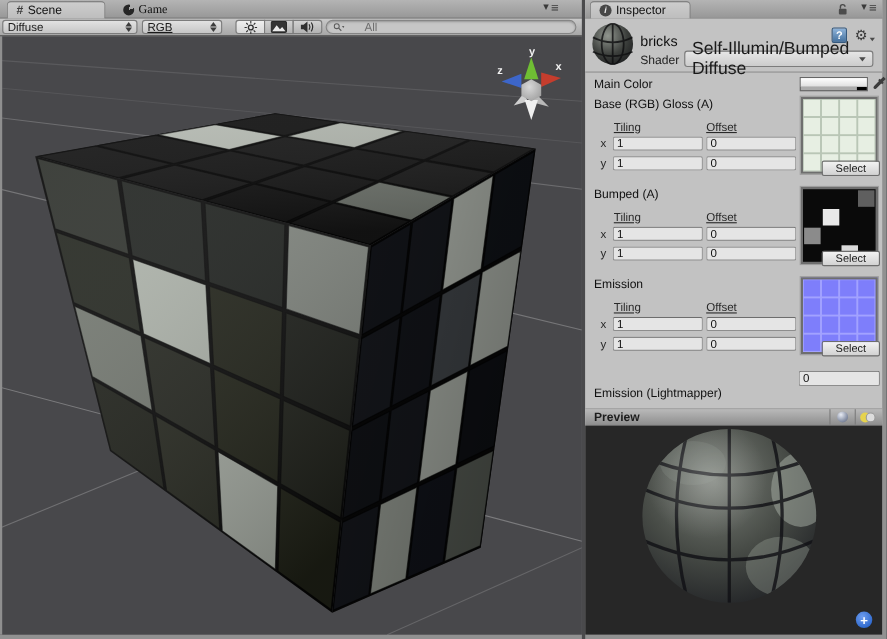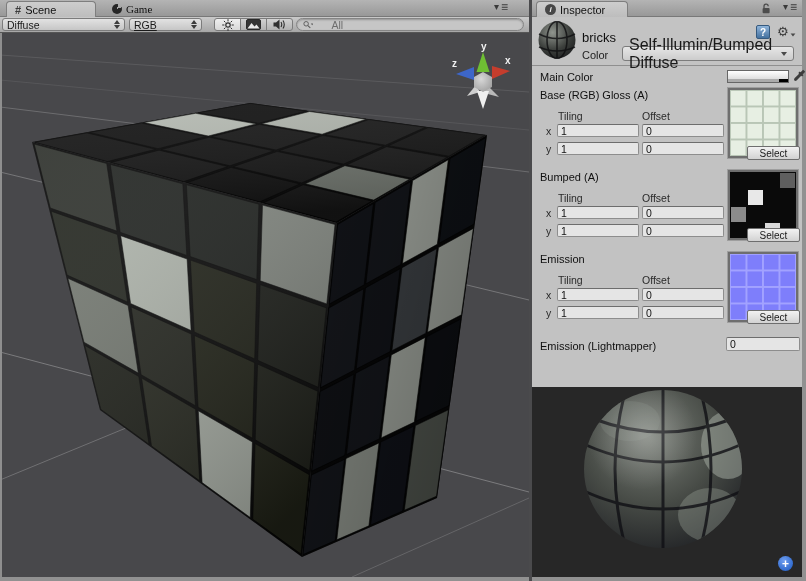--- a/index.html
+++ b/index.html
@@ -63,21 +63,21 @@
   .ins-label{position:absolute;font-size:11px;color:#101010;}
   .field{position:absolute;height:13px;border:1px solid #8d8d8d;border-top-color:#6d6d6d;
       border-radius:2px;background:#e5e5e5;font-size:10.5px;color:#111;padding:0 0 0 3px;
       box-sizing:border-box;font-family:inherit;outline:none;}
   .swatch{position:absolute;left:195px;top:70px;width:62px;height:13px;border:1px solid #666;box-sizing:border-box;}
   .swatch .c{position:absolute;left:0;right:0;top:0;height:8px;background:linear-gradient(#ffffff,#dedede);}
   .swatch .a{position:absolute;left:0;right:0;bottom:0;height:3px;background:#000;}
   .swatch .a i{position:absolute;left:0;top:0;bottom:0;width:85%;background:#ababab;}
   .map-sec{position:absolute;left:0;width:270px;height:72px;}
   .sec-label{left:8px;top:1px;}
-  .col-lab{position:absolute;font-size:10.5px;color:#2a2a2a;}
+  .col-lab{position:absolute;font-size:10.5px;color:#2a2a2a;text-decoration:underline;}
   .ax-lab{position:absolute;font-size:10.5px;color:#2a2a2a;}
   .thumb{position:absolute;left:196px;top:0;width:66px;height:66px;border:2px solid #6e6e6e;
       outline:1px solid #9e9e9e;}
   .thumb-gloss{background-color:#e7efe3;
       background-image:linear-gradient(to right,#b9c6b6 1.5px,transparent 1.5px),
                        linear-gradient(to bottom,#b9c6b6 1.5px,transparent 1.5px);
       background-size:16.5px 16.5px;background-position:-1px -1px;}
   .thumb-illum{background-color:#0a0a0a;background-repeat:no-repeat;
       background-image:linear-gradient(#5f5f5f,#5f5f5f),linear-gradient(#e8e8e8,#e8e8e8),
                        linear-gradient(#8b8b8b,#8b8b8b),linear-gradient(#dadada,#dadada);
@@ -315,21 +315,21 @@
       </defs>
       <circle cx="19" cy="19" r="18.5" fill="url(#matball)"></circle>
       <g stroke="#0e0e10" stroke-width="1.6" fill="none" opacity="0.8">
         <line x1="19" y1="0.5" x2="19" y2="37.5"></line>
         <ellipse cx="19" cy="19" rx="10" ry="18.5"></ellipse>
         <path d="M1 13 Q19 22 37 13"></path>
           <path d="M1 26 Q19 34 37 26"></path>
       </g>
     </svg>
     <div class="mat-name">bricks</div>
-    <div class="shader-lab">Color</div>
+    <div class="shader-lab">Shader</div>
     <div class="shader-dd">
       <span>Self-Illumin/Bumped Diffuse</span>
       <span class="tri-down"></span>
     </div>
     <div class="help-ic">?</div>
     <div class="gear-ic">
       <span>⚙</span>
         <span class="tri-down"></span>
     </div>
   </div>
@@ -380,23 +380,37 @@
     <div class="ax-lab" style="left:14px;top:37px;">x</div>
     <input class="field" style="left: 25px; top: 36px; width: 82px;" value="1">
     <input class="field" style="left: 110px; top: 36px; width: 82px;" value="0">
     <div class="ax-lab" style="left:14px;top:55px;">y</div>
     <input class="field" style="left: 25px; top: 54px; width: 82px;" value="1">
     <input class="field" style="left: 110px; top: 54px; width: 82px;" value="0">
     <div class="thumb thumb-normal"></div>
     <button class="select-btn">Select</button>
   </div>
 
-  <div class="ins-label" style="left:8px;top:340px;">Emission (Lightmapper)</div>
+  <div class="ins-label" style="left:8px;top:352px;">Emission (Lightmapper)</div>
   <input class="field" style="left: 194px; top: 337px; width: 74px; height: 14px;" value="0">
 
+  <div class="preview-bar">
+    <div class="preview-title">Preview</div>
+    <div class="pv-btns">
+      <div class="pv-btn">
+        <div class="pv-sphere-ic"></div>
+      </div>
+      <div class="pv-btn">
+        <div class="pv-lights-ic">
+            <i class="l1"></i>
+            <i class="l2"></i>
+          </div>
+      </div>
+    </div>
+  </div>
 
   <div class="preview-area">
     <svg width="270" height="190" viewBox="0 0 270 190">
       <defs>
         <radialGradient id="pv-ball" cx="0.42" cy="0.3" r="0.85">
           <stop offset="0" stop-color="#7a7f78"></stop>
             <stop offset="0.5" stop-color="#474b46"></stop>
           <stop offset="0.85" stop-color="#26282a"></stop>
             <stop offset="1" stop-color="#17181a"></stop>
         </radialGradient>

